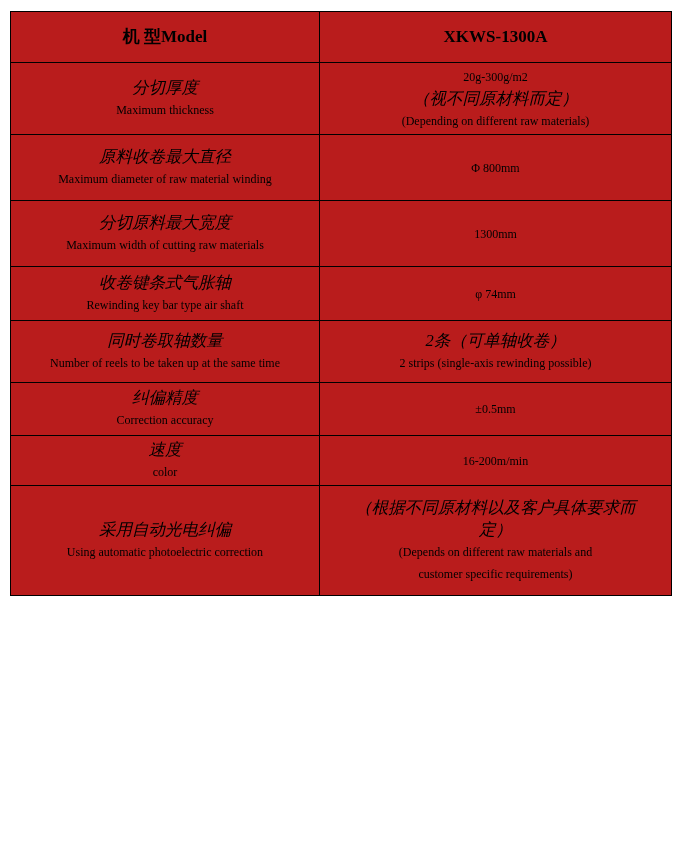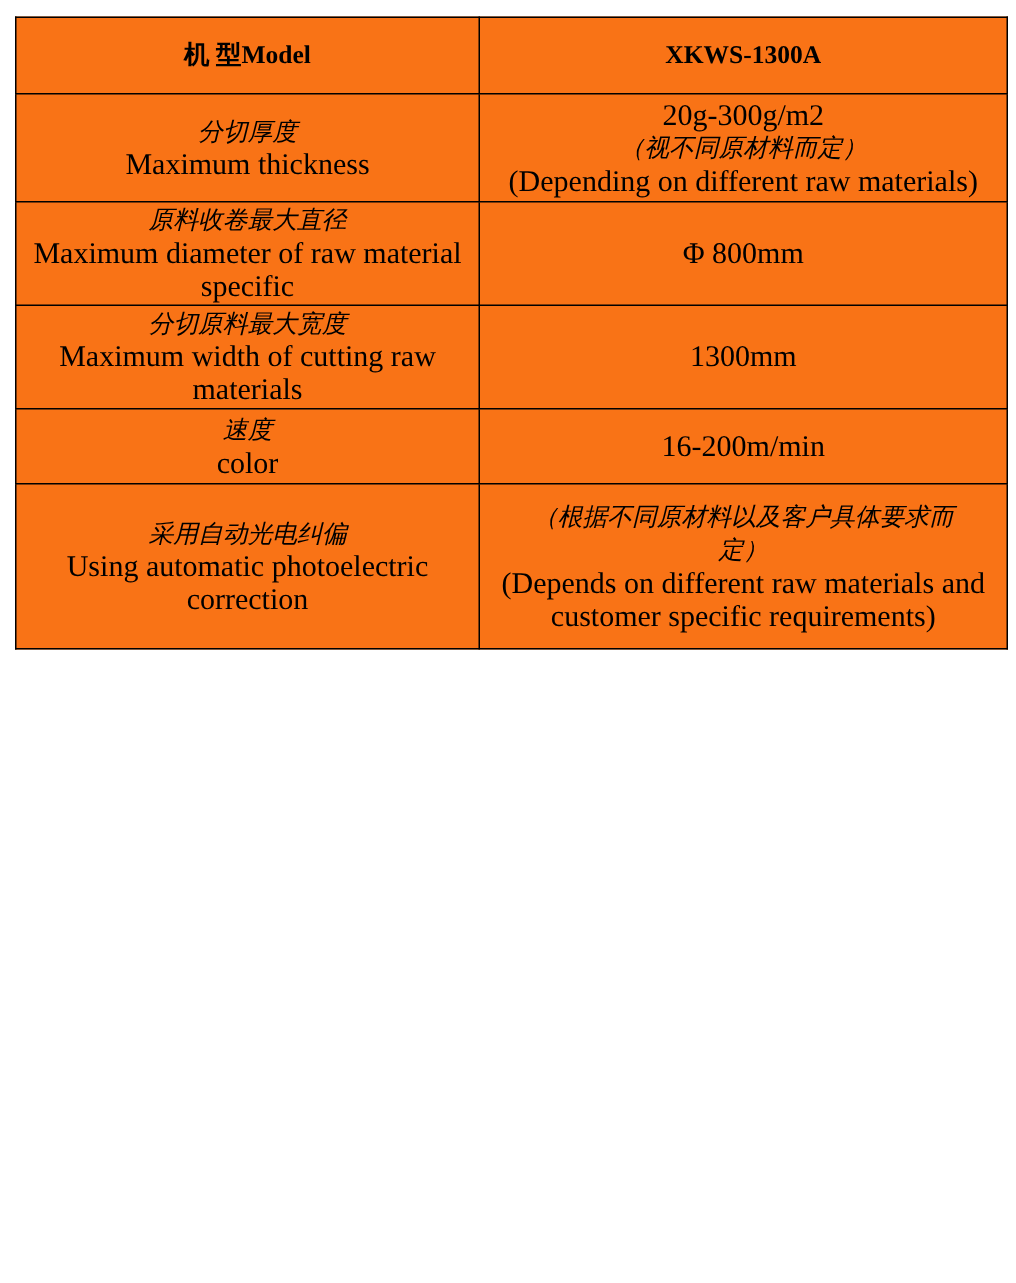--- a/index.html
+++ b/index.html
@@ -9,38 +9,38 @@
     width: 677px;
     height: 855px;
     color: #000000;
     font-family: "Liberation Serif", "DejaVu Serif", serif;
   }
   table.spec-table {
     border-collapse: collapse;
     table-layout: fixed;
     width: 661px;
     margin: 11px 0 0 10px;
-    background: #f97316;
+    background: #b91c1c;
   }
   col.col-label { width: 309px; }
   col.col-value { width: 352px; }
   th, td {
     border: 1.5px solid #000000;
     text-align: center;
     vertical-align: middle;
     padding: 1px 3px;
     overflow: hidden;
   }
   th .line {
     font-size: 17px;
     font-weight: bold;
     line-height: 24px;
   }
   .line {
-    font-size: 20px;
+    font-size: 12px;
     line-height: 22px;
   }
   
   tbody .zh {
     font-style: italic;
     font-size: 16.5px;
   }
 </style>
 </head>
 <body>
@@ -68,33 +68,61 @@
       </td>
       <td>
         <div class="line">20g-300g/m2</div>
         <div class="line zh">（视不同原材料而定）</div>
         <div class="line">(Depending on different raw materials)</div>
       </td>
     </tr>
     <tr style="height:66px">
       <td>
         <div class="line zh">原料收卷最大直径</div>
-        <div class="line">Maximum diameter of raw material specific</div>
+        <div class="line">Maximum diameter of raw material winding</div>
       </td>
       <td>
         <div class="line">Φ 800mm</div>
       </td>
     </tr>
     <tr style="height:66px">
       <td>
         <div class="line zh">分切原料最大宽度</div>
         <div class="line">Maximum width of cutting raw materials</div>
       </td>
       <td>
         <div class="line">1300mm</div>
+      </td>
+    </tr>
+    <tr style="height:54px">
+      <td>
+        <div class="line zh">收卷键条式气胀轴</div>
+        <div class="line">Rewinding key bar type air shaft</div>
+      </td>
+      <td>
+        <div class="line">φ 74mm</div>
+      </td>
+    </tr>
+    <tr style="height:62px">
+      <td>
+        <div class="line zh">同时卷取轴数量</div>
+        <div class="line">Number of reels to be taken up at the same time</div>
+      </td>
+      <td>
+        <div class="line zh">2条（可单轴收卷）</div>
+        <div class="line">2 strips (single-axis rewinding possible)</div>
+      </td>
+    </tr>
+    <tr style="height:53px">
+      <td>
+        <div class="line zh">纠偏精度</div>
+        <div class="line">Correction accuracy</div>
+      </td>
+      <td>
+        <div class="line">±0.5mm</div>
       </td>
     </tr>
     <tr style="height:50px">
       <td>
         <div class="line zh">速度</div>
         <div class="line">color</div>
       </td>
       <td>
         <div class="line">16-200m/min</div>
       </td>

